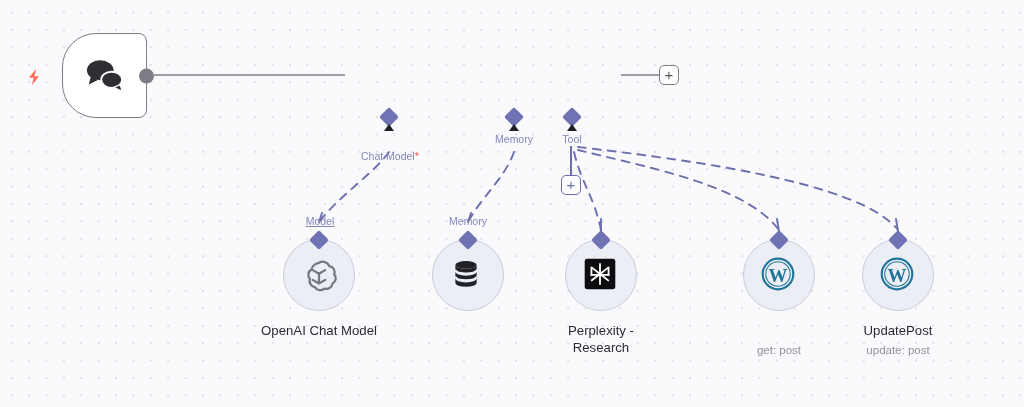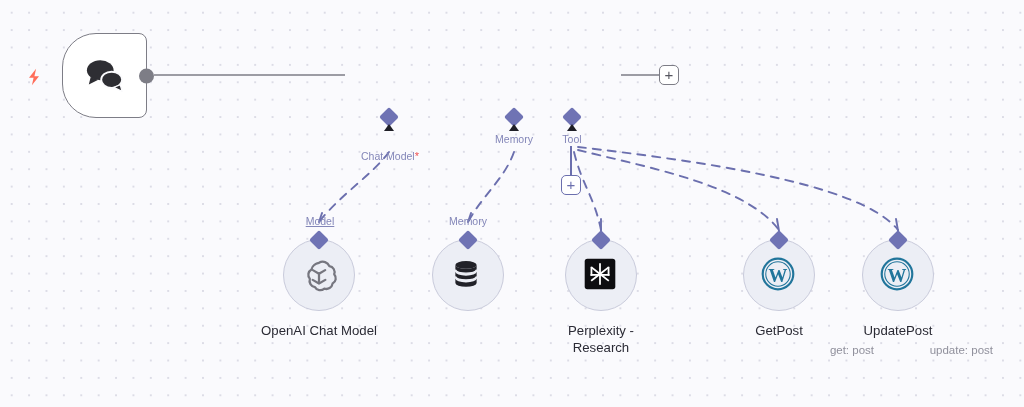--- a/index.html
+++ b/index.html
@@ -192,21 +192,21 @@
     position: absolute;
     text-align: center;
     font-size: 13.2px;
     color: #2b2b35;
     line-height: 17px;
     white-space: pre-line;
     transform: translateX(-50%);
   }
   .node-subtitle {
     position: absolute;
-    text-align: right;
+    text-align: center;
     font-size: 11.5px;
     color: #90909c;
     white-space: nowrap;
     transform: translateX(-50%);
   }
   .trigger-caption {
     position: absolute;
     text-align: center;
     font-size: 13.4px;
     color: #2b2b35;
@@ -347,21 +347,20 @@
   <div class="subnode" style="left:743px; top:239px;">
     <span class="diamond sn-diamond"></span>
     <span class="sn-icon">
       <svg viewBox="0 0 40 40" width="36" height="36" aria-hidden="true">
         <circle cx="20" cy="20" r="17" fill="none" stroke="#21759b" stroke-width="2.4"></circle>
         <circle cx="20" cy="20" r="13.6" fill="none" stroke="#21759b" stroke-width="1.2"></circle>
         <text x="20" y="28.5" font-family="'Liberation Serif', serif" font-size="21" font-weight="bold" fill="#21759b" text-anchor="middle">W</text>
       </svg>
     </span>
   </div>
-  <div class="node-caption" style="left:779px; top:322px; width:190px;">GetPost</div>
   <div class="node-subtitle" style="left:779px; top:344px; width:190px;">get: post</div>
 
   <div class="subnode" style="left:862px; top:239px;">
     <span class="diamond sn-diamond"></span>
     <span class="sn-icon">
       <svg viewBox="0 0 40 40" width="36" height="36" aria-hidden="true">
         <circle cx="20" cy="20" r="17" fill="none" stroke="#21759b" stroke-width="2.4"></circle>
         <circle cx="20" cy="20" r="13.6" fill="none" stroke="#21759b" stroke-width="1.2"></circle>
         <text x="20" y="28.5" font-family="'Liberation Serif', serif" font-size="21" font-weight="bold" fill="#21759b" text-anchor="middle">W</text>
       </svg>

